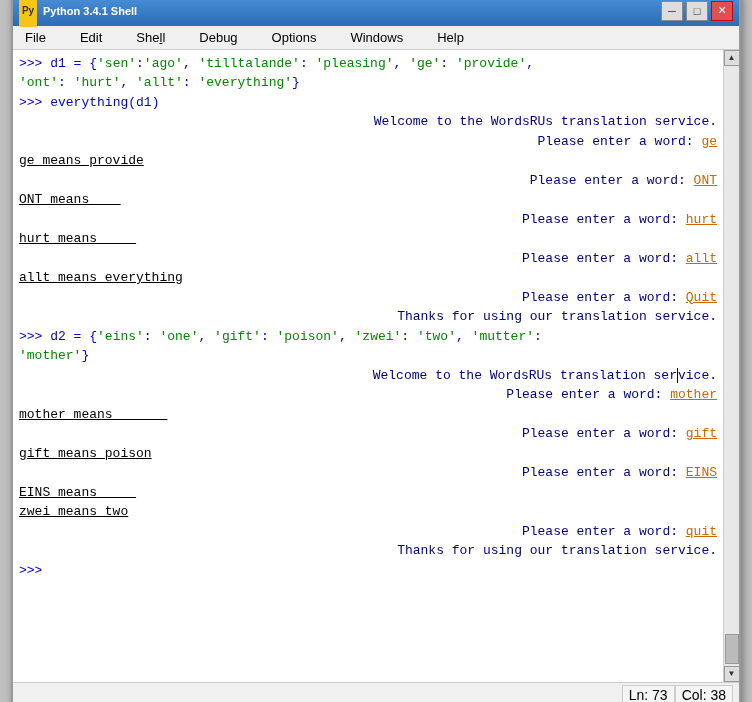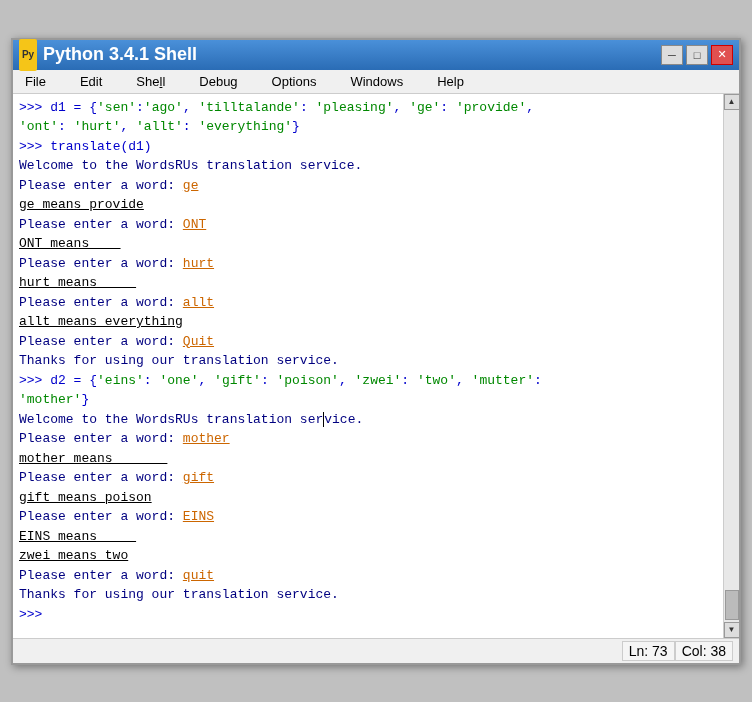--- a/index.html
+++ b/index.html
@@ -39,21 +39,21 @@
       background: #f5c518;
       border-radius: 2px;
       display: flex;
       align-items: center;
       justify-content: center;
       font-size: 10px;
       color: #333;
       font-weight: bold;
     }
     .title-text {
-      font-size: 18px;
+      font-size: 11px;
       font-weight: bold;
       color: white;
     }
     .title-controls {
       display: flex;
       gap: 3px;
     }
     .title-btn {
       width: 22px;
       height: 20px;
@@ -80,21 +80,21 @@
     }
     .menu-item {
       padding: 2px 8px;
       font-size: 13px;
       cursor: pointer;
       color: #000;
     }
     .shell-content-wrapper {
       display: flex;
       background: white;
-      height: 544px;
+      height: 632px;
     }
     .shell-content {
       flex: 1;
       background: white;
       padding: 4px 6px;
       font-family: 'Courier New', Courier, monospace;
       font-size: 13px;
       overflow-y: auto;
       line-height: 1.5;
     }
@@ -142,21 +142,21 @@
       font-size: 14px;
       color: #000;
     }
     .status-item {
       border: 1px solid #ccc;
       padding: 1px 6px;
       background: #f5f5f5;
     }
     .line { display: block; }
     .prompt { color: #0000cc; font-weight: normal; }
-    .output { color: #000080; }
+    .output { color: #000080; text-align: right; }
     .user-input { color: #cc6600; text-decoration: underline; }
     .cmd-text { color: #0000cc; }
     .string-val { color: #008800; }
     .plain { color: #000; text-decoration: underline; }
   </style>
 </head>
 <body>
 
 <div class="window">
 
@@ -187,21 +187,21 @@
   <div class="shell-content-wrapper">
     <div class="shell-content">
 
       <span class="line">
         <span class="prompt">&gt;&gt;&gt; </span><span class="cmd-text">d1 = {</span><span class="string-val">'sen'</span><span class="cmd-text">:</span><span class="string-val">'ago'</span><span class="cmd-text">, </span><span class="string-val">'tilltalande'</span><span class="cmd-text">: </span><span class="string-val">'pleasing'</span><span class="cmd-text">, </span><span class="string-val">'ge'</span><span class="cmd-text">: </span><span class="string-val">'provide'</span><span class="cmd-text">,</span>
       </span>
       <span class="line">
         <span class="string-val">'ont'</span><span class="cmd-text">: </span><span class="string-val">'hurt'</span><span class="cmd-text">, </span><span class="string-val">'allt'</span><span class="cmd-text">: </span><span class="string-val">'everything'</span><span class="cmd-text">}</span>
       </span>
       <span class="line">
-        <span class="prompt">&gt;&gt;&gt; </span><span class="cmd-text">translate(d1)</span>
+        <span class="prompt">&gt;&gt;&gt; </span><span class="cmd-text">everything(d1)</span>
       </span>
       <span class="line output">Welcome to the WordsRUs translation service.</span>
       <span class="line output">Please enter a word: <span class="user-input">ge</span></span>
       <span class="line plain">ge means provide</span>
       <span class="line output">Please enter a word: <span class="user-input">ONT</span></span>
       <span class="line plain">ONT means ___</span>
       <span class="line output">Please enter a word: <span class="user-input">hurt</span></span>
       <span class="line plain">hurt means ____</span>
       <span class="line output">Please enter a word: <span class="user-input">allt</span></span>
       <span class="line plain">allt means everything</span>

